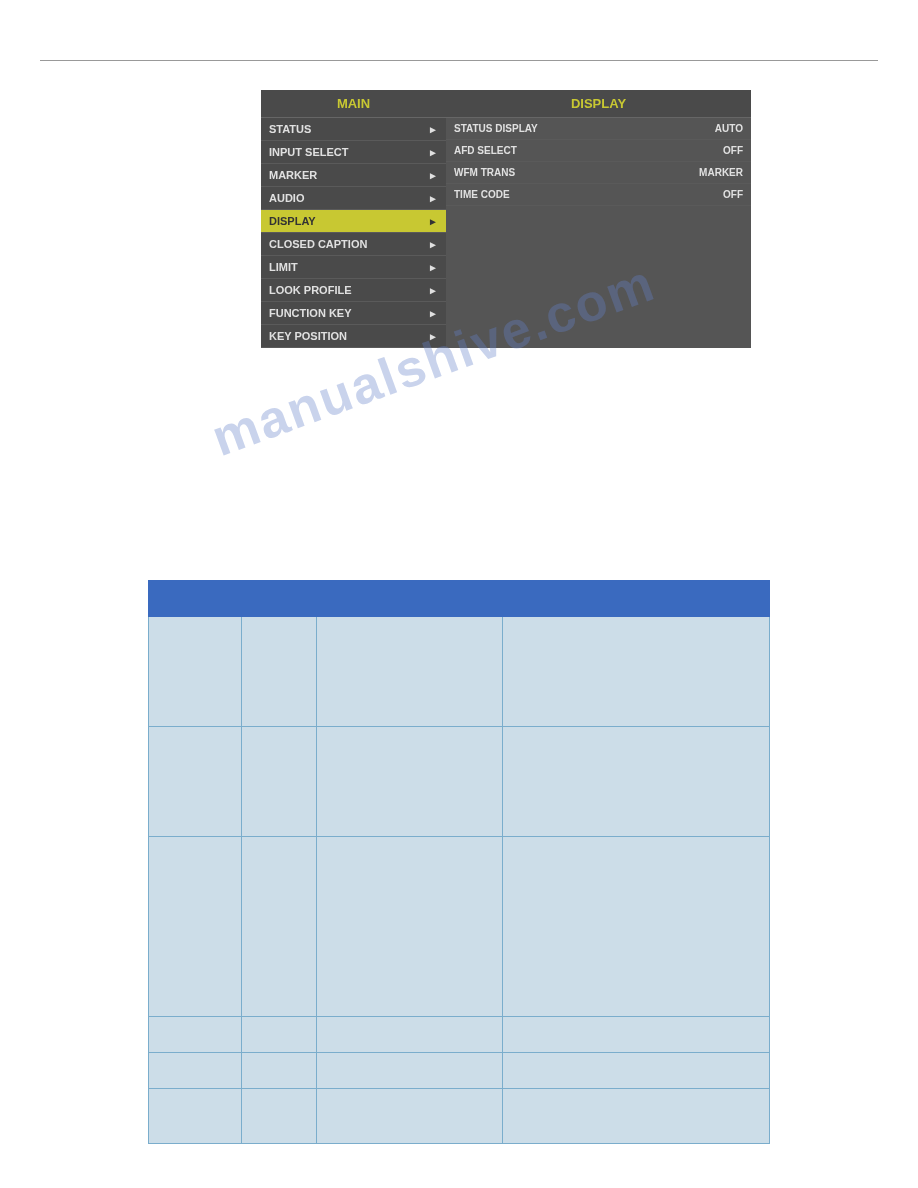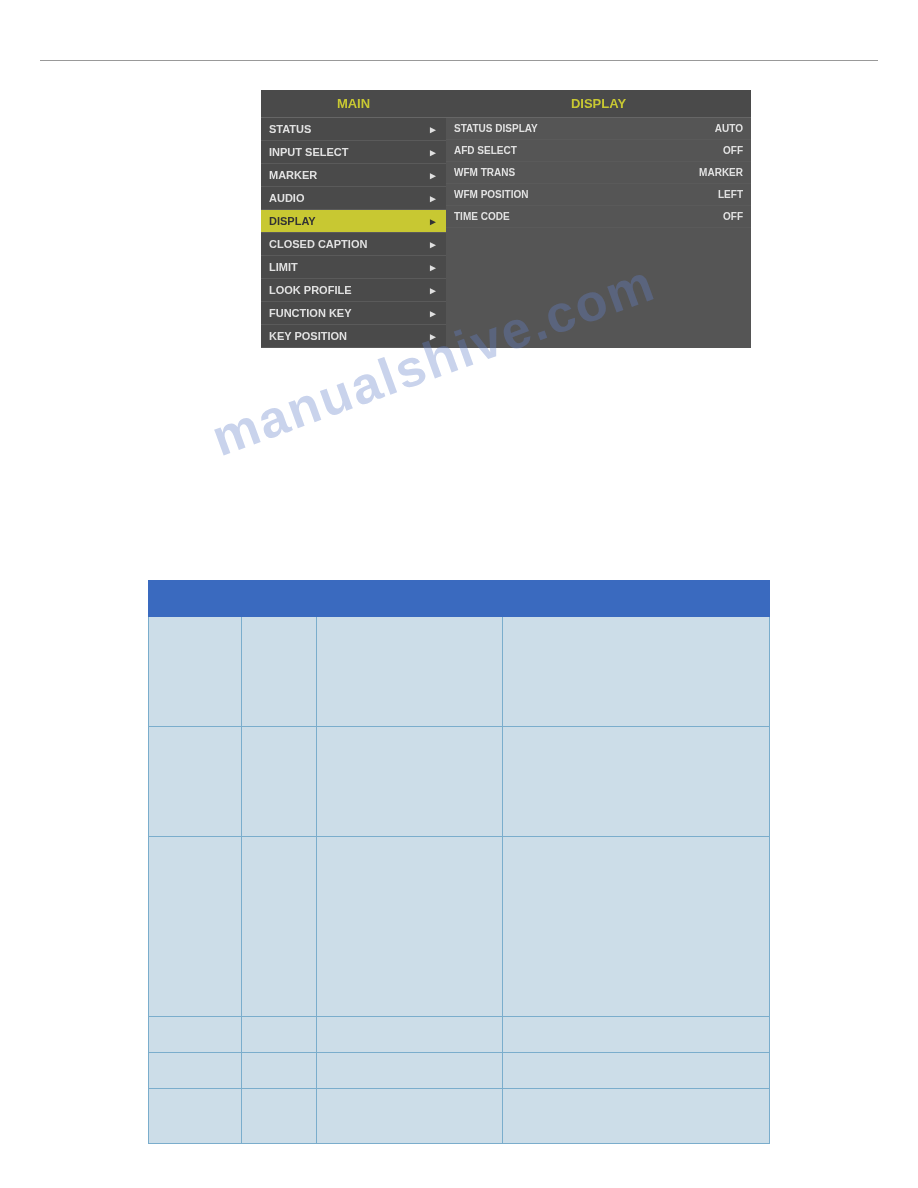--- a/index.html
+++ b/index.html
@@ -232,24 +232,20 @@
       <span class="label">STATUS DISPLAY</span>
       <span class="value">AUTO</span>
     </div>
     <div class="display-item">
       <span class="label">AFD SELECT</span>
       <span class="value">OFF</span>
     </div>
     <div class="display-item">
       <span class="label">WFM TRANS</span>
       <span class="value">MARKER</span>
-    </div>
-    <div class="display-item">
-      <span class="label">WFM POSITION</span>
-      <span class="value">LEFT</span>
     </div>
     <div class="display-item">
       <span class="label">TIME CODE</span>
       <span class="value">OFF</span>
     </div>
   </div>
 </div>
 
 <div class="watermark">manualshive.com</div>
 

